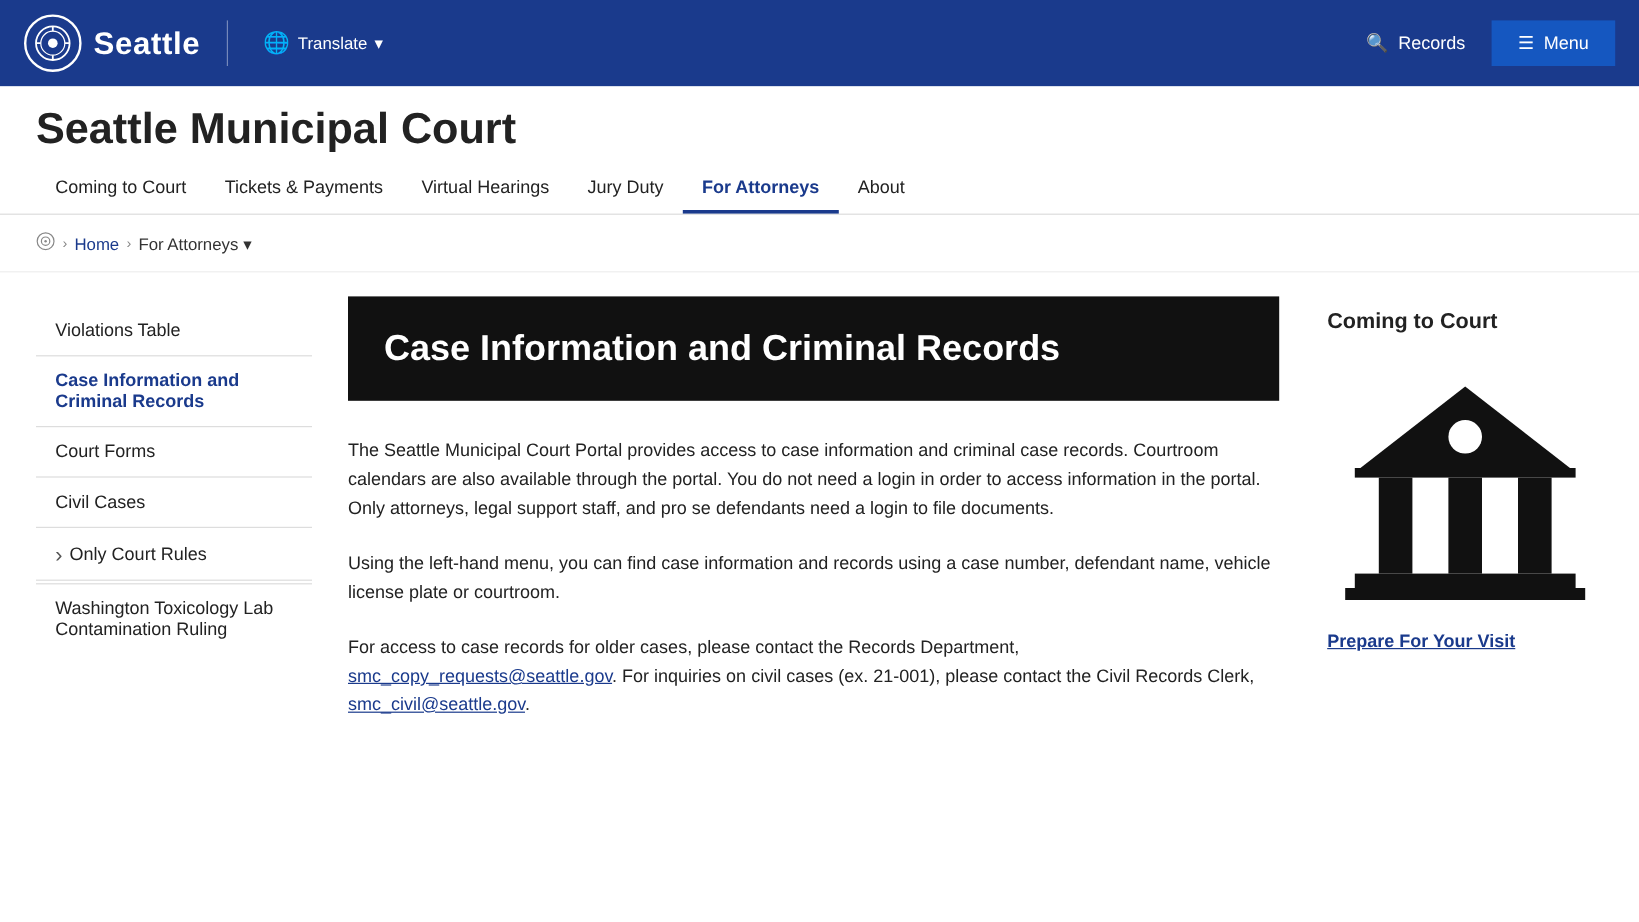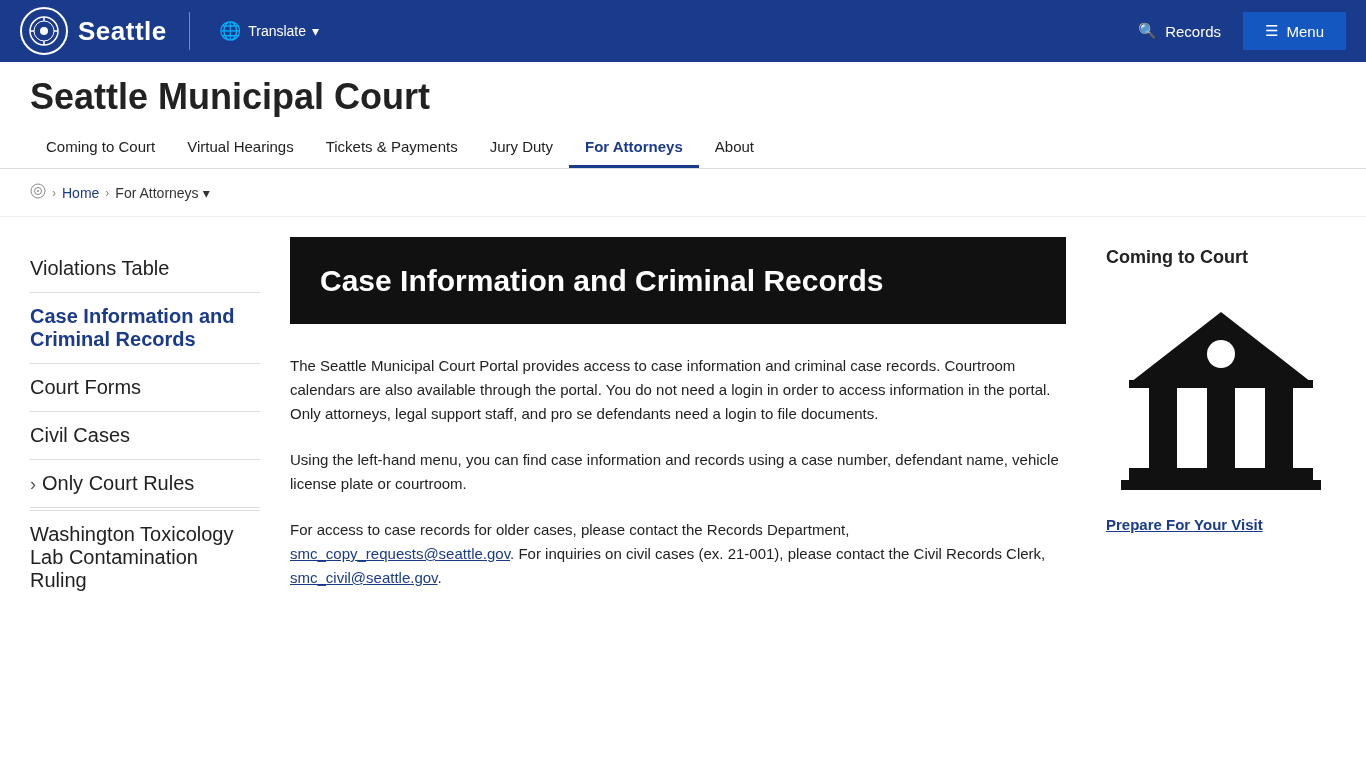--- a/index.html
+++ b/index.html
@@ -5,21 +5,21 @@
     * { box-sizing: border-box; margin: 0; padding: 0; }
     body { font-family: Arial, sans-serif; font-size: 15px; color: #222; background: #fff; }
 
     
     .top-bar {
       background: #1a3a8c;
       display: flex;
       align-items: center;
       justify-content: space-between;
       padding: 0 20px;
-      height: 62px;
+      height: 72px;
     }
     .top-bar-left {
       display: flex;
       align-items: center;
       gap: 12px;
     }
     .seattle-logo {
       display: flex;
       align-items: center;
       gap: 10px;
@@ -169,25 +169,26 @@
     
     .sidebar {
       width: 230px;
       flex-shrink: 0;
       padding-top: 10px;
     }
     .sidebar-item {
       padding: 10px 0;
       border-bottom: none;
       cursor: pointer;
-      font-size: 20px;
-      color: #222;
-      display: flex;
-      align-items: center;
+      font-size: 15px;
+      color: #222;
+      display: flex;
+      align-items: flex-end;
       gap: 6px;
+      margin-left: 16px;
     }
     .sidebar-item a {
       text-decoration: none;
       color: #222;
     }
     .sidebar-item.active a {
       color: #1a3a8c;
       font-weight: bold;
     }
     .sidebar-item.has-arrow::before {
@@ -299,24 +300,24 @@
   </div>
 </div>
 
 <div class="site-header">
   <div class="site-title">Seattle Municipal Court</div>
   <ul class="main-nav">
     <li>
       <a href="#">Coming to Court</a>
     </li>
     <li>
+      <a href="#">Tickets &amp; Payments</a>
+    </li>
+    <li>
       <a href="#">Virtual Hearings</a>
-    </li>
-    <li>
-      <a href="#">Tickets &amp; Payments</a>
     </li>
     <li>
       <a href="#">Jury Duty</a>
     </li>
     <li class="active">
       <a href="#">For Attorneys</a>
     </li>
     <li>
       <a href="#">About</a>
     </li>

